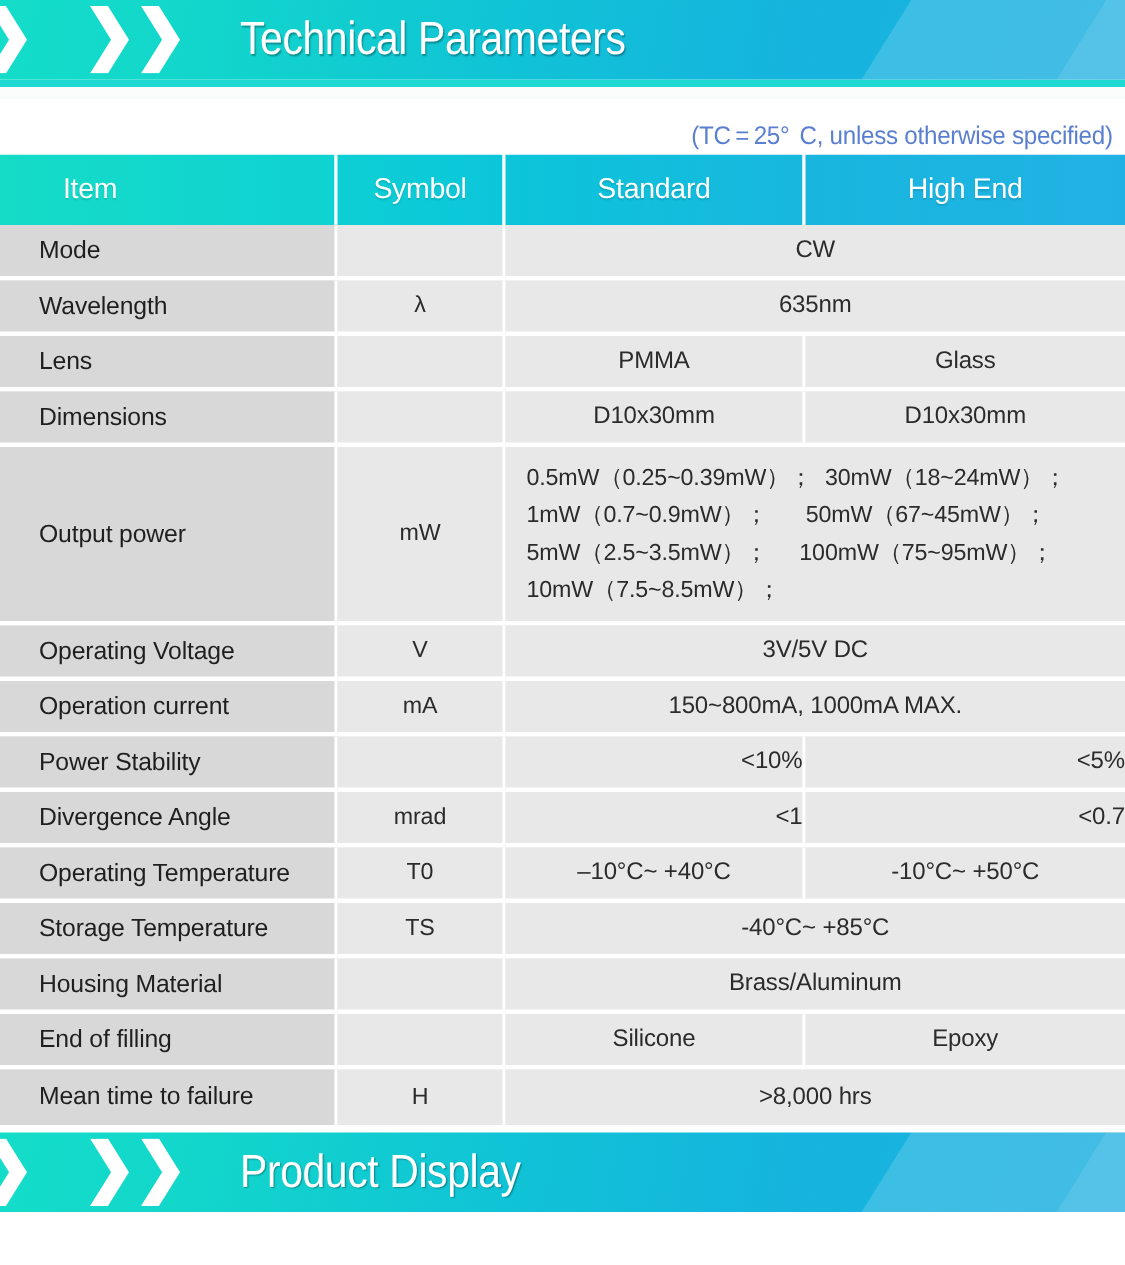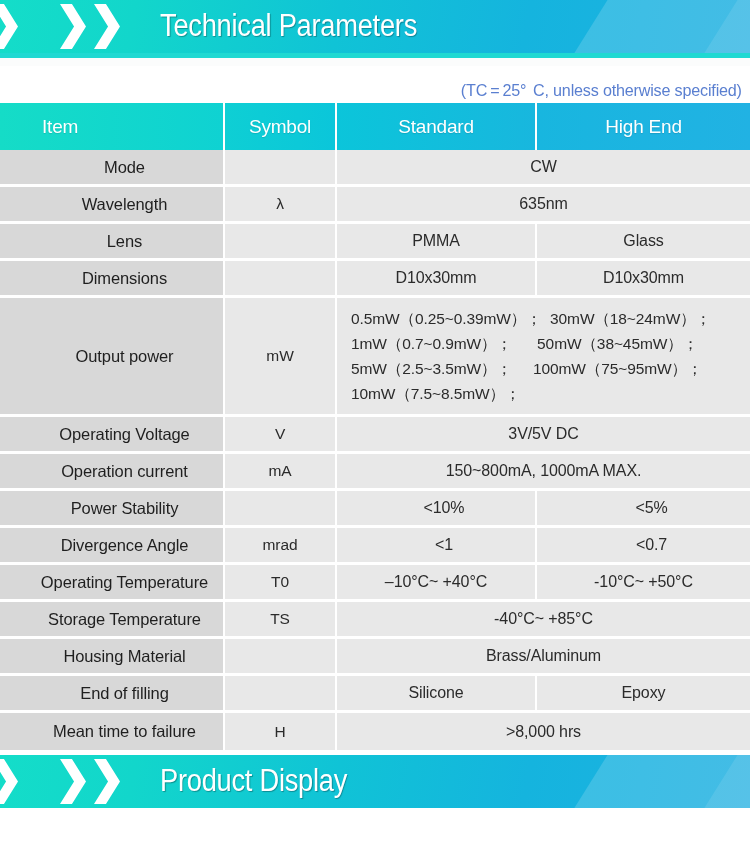--- a/index.html
+++ b/index.html
@@ -159,34 +159,34 @@
     background: #e8e8e8;
     border-bottom: 3px solid #ffffff;
     border-right: 2px solid #ffffff;
     letter-spacing: -0.1px;
   }
   tbody td:last-child { border-right: none; }
   tbody tr:last-child td { border-bottom: none; }
 
   td.c-item {
     background: #d8d8d8;
-    text-align: center;
+    text-align: left;
     padding-left: 26px;
     font-size: 16.5px;
     color: #1f1f1f;
   }
   td.c-symbol {
     text-align: center;
     font-size: 15.5px;
   }
   td.c-center {
     text-align: center;
   }
   td.c-left {
-    text-align: center;
+    text-align: right;
     padding-left: 16px;
   }
   td.c-power {
     padding: 8px 0 8px 14px;
     text-align: left;
   }
 
   .row-std { height: 37px; }
   .row-power { height: 104px; }
 
@@ -260,21 +260,21 @@
         <td class="c-item">Dimensions</td>
         <td class="c-symbol"></td>
         <td class="c-center">D10x30mm</td>
         <td class="c-center">D10x30mm</td>
       </tr>
       <tr class="row-power">
         <td class="c-item">Output power</td>
         <td class="c-symbol">mW</td>
         <td colspan="2" class="c-power">
           <div class="power-lines">0.5mW（0.25~0.39mW）；  30mW（18~24mW）；
-1mW（0.7~0.9mW）；      50mW（38~45mW）；
+1mW（0.7~0.9mW）；      50mW（67~45mW）；
 5mW（2.5~3.5mW）；     100mW（75~95mW）；
 10mW（7.5~8.5mW）；</div>
         </td>
       </tr>
       <tr class="row-std">
         <td class="c-item">Operating Voltage</td>
         <td class="c-symbol">V</td>
         <td colspan="2" class="c-center">3V/5V DC</td>
       </tr>
       <tr class="row-std">

